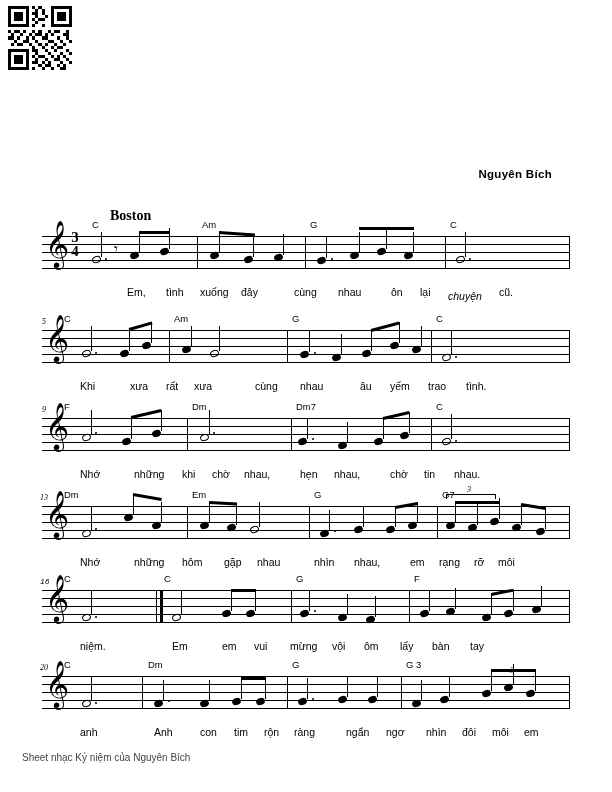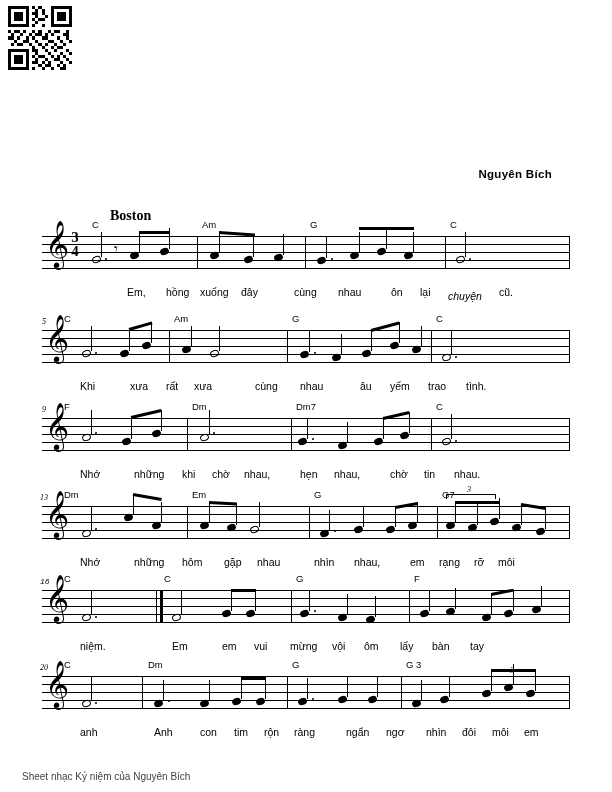--- a/index.html
+++ b/index.html
@@ -49,21 +49,21 @@
     font-size: 11.5px;
     font-family: "Liberation Sans", sans-serif;
     font-weight: bold;
     letter-spacing: 0.3px;
   }
 
   
   .footer {
     position: absolute;
     left: 22px;
-    top: 771px;
+    top: 752px;
     font-size: 10px;
     font-family: "Liberation Sans", sans-serif;
     color: #444444;
   }
 
   
   .system {
     position: absolute;
     left: 42px;
     width: 528px;
@@ -365,21 +365,21 @@
       <div class="note" style="left:362px; top:16px;"></div>
       <div class="stem" style="left:371px; top:-4px; height:21px;"></div>
       <div class="flagbeam" style="left:317px; top:-9px; width:55px;"></div>
 
       <div class="note hollow" style="left:414px; top:20px;"></div>
       <div class="stem" style="left:423px; top:-4px; height:25px;"></div>
       <div class="dot" style="left:427px; top:22px;"></div>
     </div>
     <div>
       <div class="lyric" style="left:85px; top:50px;">Em,</div>
-      <div class="lyric" style="left:124px; top:50px;">hồng</div>
+      <div class="lyric" style="left:124px; top:50px;">tình</div>
       <div class="lyric" style="left:158px; top:50px;">xuống</div>
       <div class="lyric" style="left:199px; top:50px;">đây</div>
       <div class="lyric" style="left:252px; top:50px;">cùng</div>
       <div class="lyric" style="left:296px; top:50px;">nhau</div>
       <div class="lyric" style="left:349px; top:50px;">ôn</div>
       <div class="lyric" style="left:378px; top:50px;">lại</div>
       <div class="lyric" style="left:406px; top:54px;font-style:italic;">chuyện</div>
       <div class="lyric" style="left:457px; top:50px;text-align:right;">cũ.</div>
     </div>
   </div>

